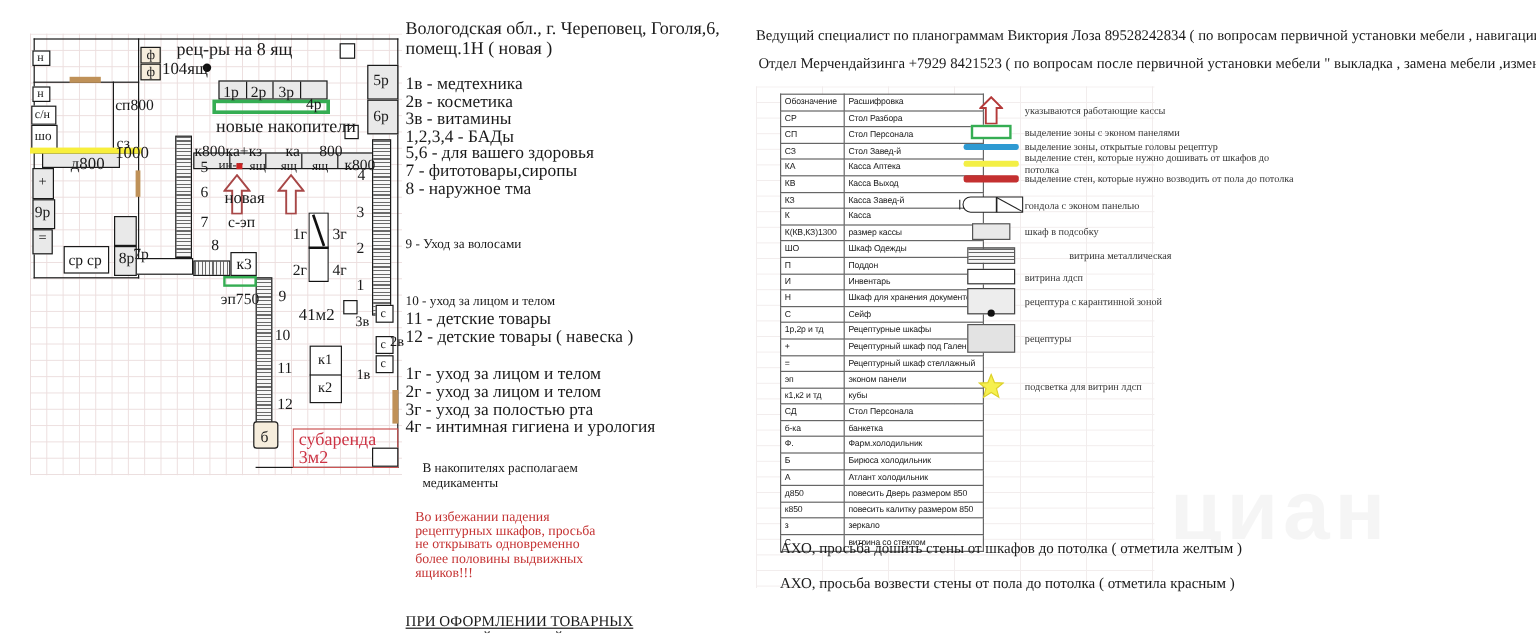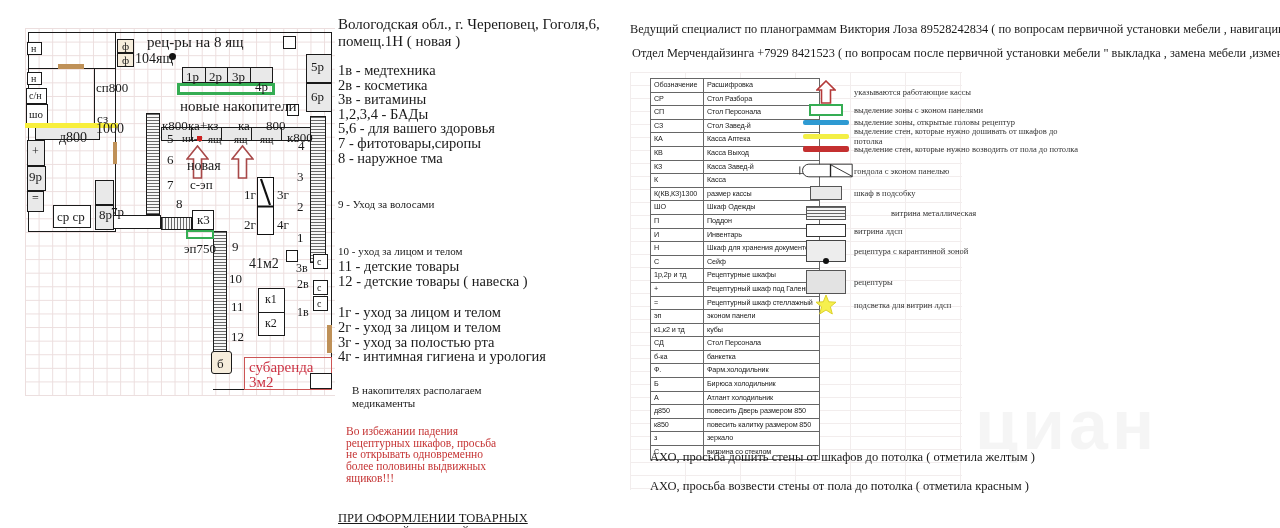--- a/index.html
+++ b/index.html
@@ -224,21 +224,21 @@
         <span class="plabel" style="left: 172px; top: 185px; font-size: 13px;">к3</span>
         <span class="plabel" style="left: 159px; top: 214px; font-size: 13px;">эп750</span>
         <span class="plabel" style="left: 207px; top: 212px; font-size: 13px;">9</span>
         <span class="plabel" style="left: 204px; top: 244px; font-size: 13px;">10</span>
         <span class="plabel" style="left: 206px; top: 272px; font-size: 13px;">11</span>
         <span class="plabel" style="left: 206px; top: 302px; font-size: 13px;">12</span>
         <span class="plabel" style="left: 224px; top: 229px; font-size: 14px;">41м2</span>
         <span class="plabel" style="left: 240px; top: 265px; font-size: 12px;">к1</span>
         <span class="plabel" style="left: 240px; top: 289px; font-size: 12px;">к2</span>
         <span class="plabel" style="left: 271px; top: 234px; font-size: 12px;">3в</span>
-        <span class="plabel" style="left: 272px; top: 250px; font-size: 12px;">2в</span>
+        <span class="plabel" style="left: 272px; top: 250px; font-size: 12px; padding-left: 28px;">2в</span>
         <span class="plabel" style="left: 272px; top: 278px; font-size: 12px;">1в</span>
         <span class="plabel" style="left: 292px; top: 229px; font-size: 10px;">с</span>
         <span class="plabel" style="left: 292px; top: 255px; font-size: 10px;">с</span>
         <span class="plabel" style="left: 292px; top: 271px; font-size: 10px;">с</span>
         <span class="plabel" style="left: 192px; top: 329px; font-size: 13px;">б</span>
         <span class="plabel" style="left: 224px; top: 332px; font-size: 15px; color: rgb(204, 51, 68);">субаренда</span>
         <span class="plabel" style="left: 224px; top: 347px; font-size: 15px; color: rgb(204, 51, 68);">3м2</span>
       </div>
   </div>
 
@@ -463,21 +463,21 @@
           <span class="ic-rdot"></span>
         </span>
         <span class="lg-text">рецептура с карантинной зоной</span>
       </div>
       <div class="lg-row" style="top: 190px;">
         <span class="lg-icon">
           <span class="ic-rgray"></span>
         </span>
         <span class="lg-text">рецептуры</span>
       </div>
-      <div class="lg-row" style="top: 214px;">
+      <div class="lg-row" style="top: 231px;">
         <span class="lg-icon">
           <svg width="22" height="22" viewBox="0 0 22 22">
             <path d="M11 1 L13.7 7.8 L21 8.2 L15.4 12.8 L17.3 20 L11 16 L4.7 20 L6.6 12.8 L1 8.2 L8.3 7.8 Z" fill="#f6f04e" stroke="#ddd12a" stroke-width="1"></path>
           </svg>
         </span>
         <span class="lg-text">подсветка для витрин лдсп</span>
       </div>
     </div>
 
   <div class="axo" style="left:650px;top:479px;">АХО, просьба возвести стены от пола до потолка ( отметила красным )</div>

